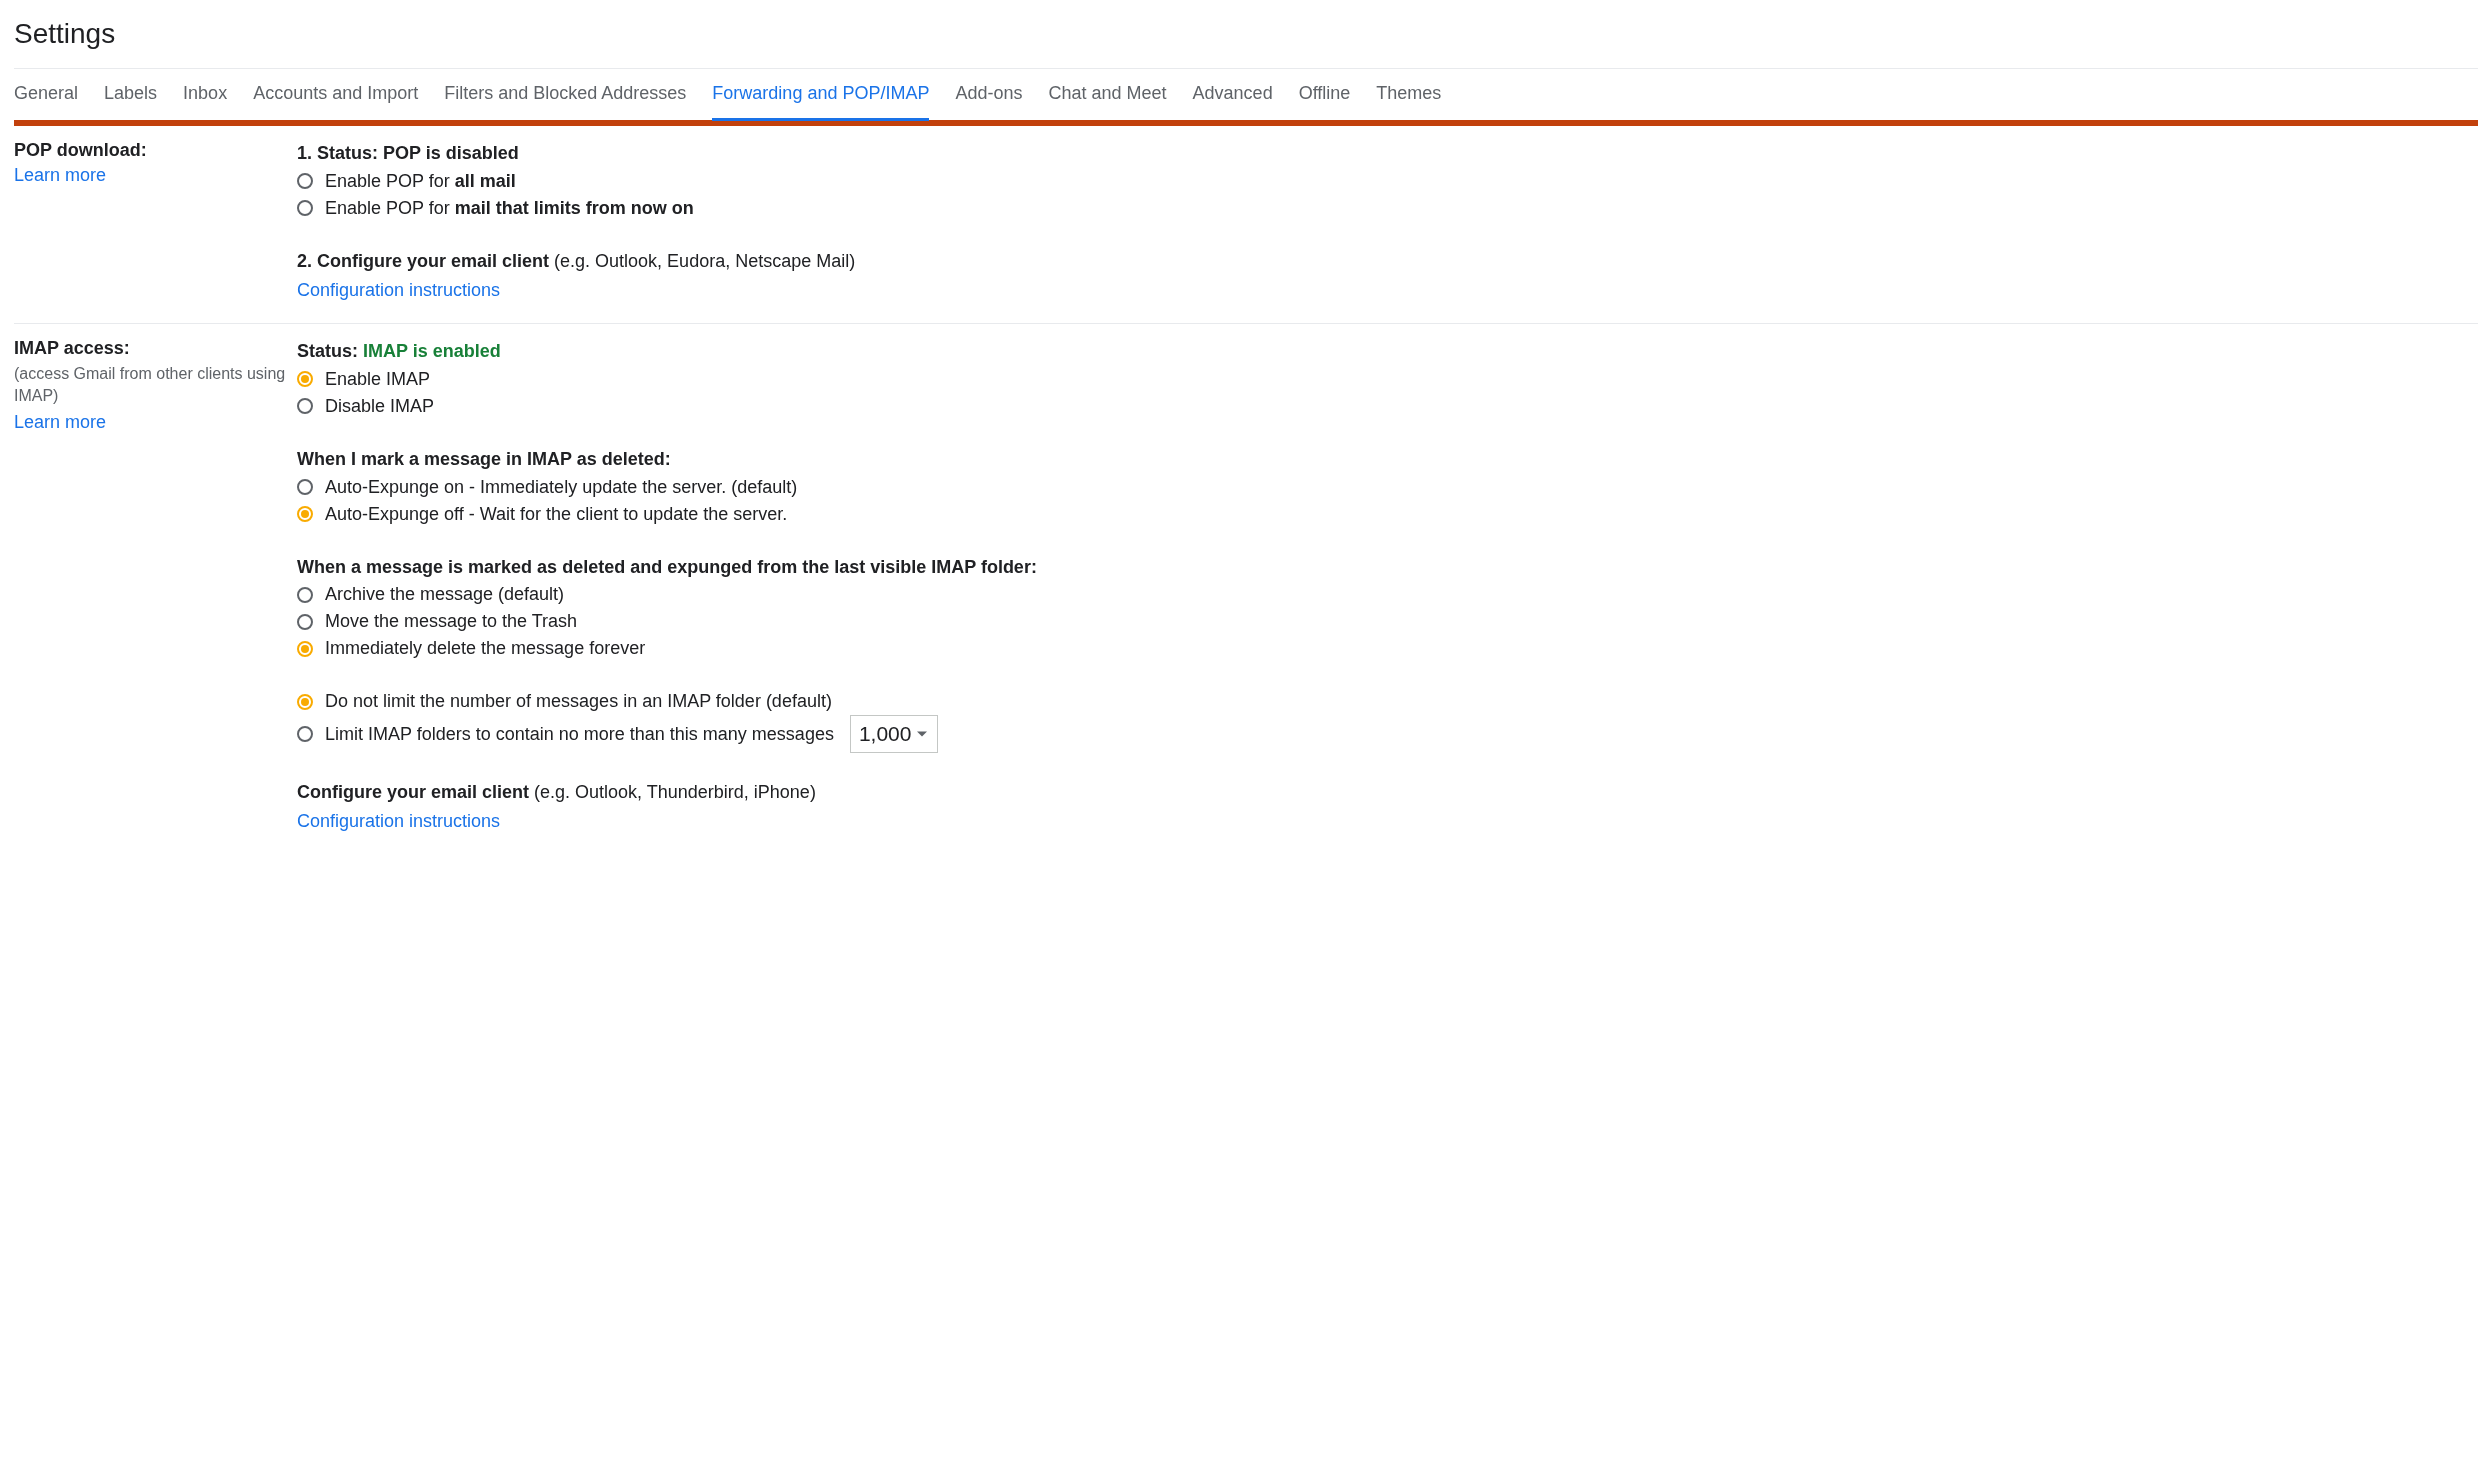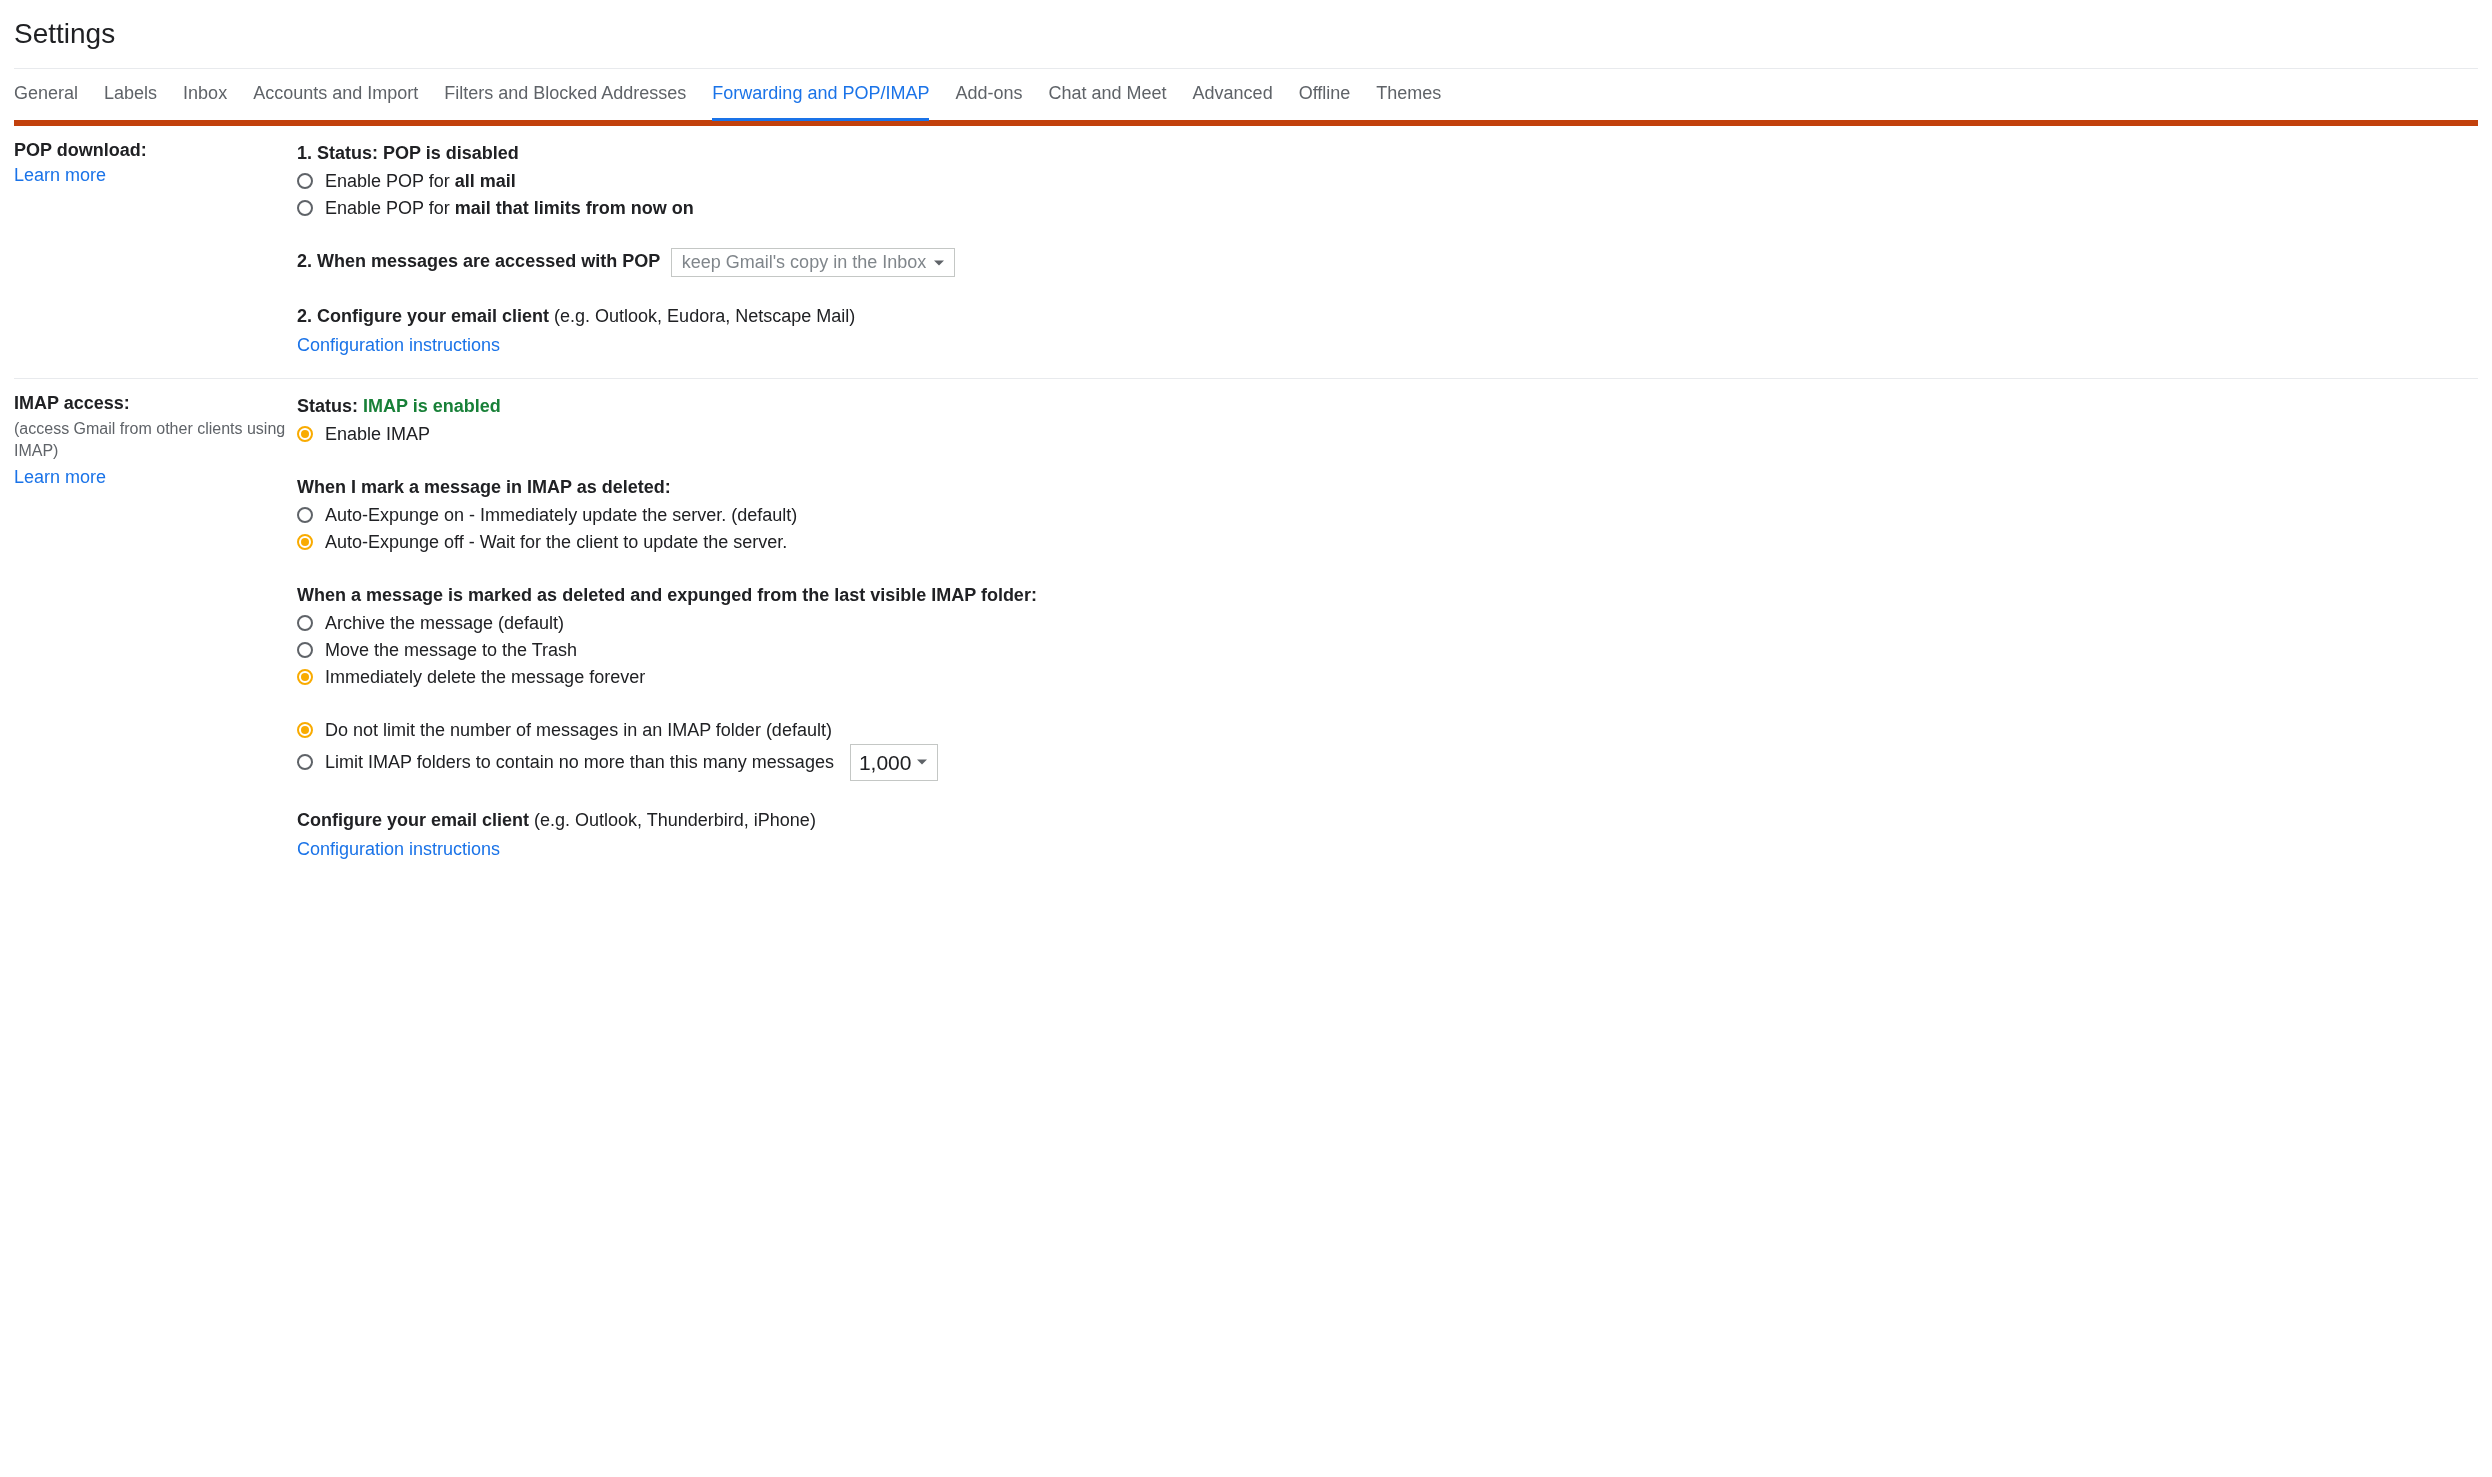--- a/index.html
+++ b/index.html
@@ -173,26 +173,20 @@
         <div class="radio-row">
           <span class="radio"></span>
           <span><span>Enable POP for </span><span class="bold">all mail</span></span>
         </div>
         <div class="radio-row">
           <span class="radio"></span>
           <span><span>Enable POP for </span><span class="bold">mail that limits from now on</span></span>
         </div>
       </div>
 
-      <div class="block">
-        <span class="line bold">2. When messages are accessed with POP</span>
-        <span class="select">
-            <span>keep Gmail's copy in the Inbox</span>
-          </span>
-      </div>
 
       <div class="block" style="margin-bottom:6px;">
         <div class="line">
           <span class="bold">2. Configure your email client </span><span>(e.g. Outlook, Eudora, Netscape Mail)</span>
         </div>
         <a class="link">Configuration instructions</a>
       </div>
     </div>
   </div>
 
@@ -204,20 +198,24 @@
     </div>
     <div class="rightcol">
       <div class="block">
         <div class="line">
           <span class="bold">Status: </span><span class="green">IMAP is enabled</span>
         </div>
         <div class="radio-row">
           <span class="radio selected"></span>
           <span>Enable IMAP</span>
         </div>
+        <div class="radio-row">
+          <span class="radio"></span>
+          <span>Disable IMAP</span>
+        </div>
       </div>
 
       <div class="block">
         <div class="line bold">When I mark a message in IMAP as deleted:</div>
         <div class="radio-row">
           <span class="radio"></span>
           <span>Auto-Expunge on - Immediately update the server. (default)</span>
         </div>
         <div class="radio-row">
           <span class="radio selected"></span>

